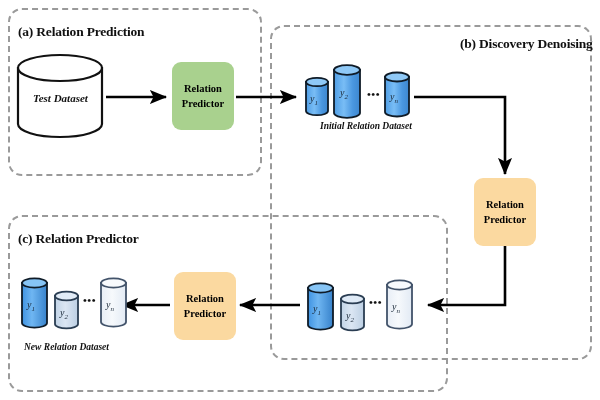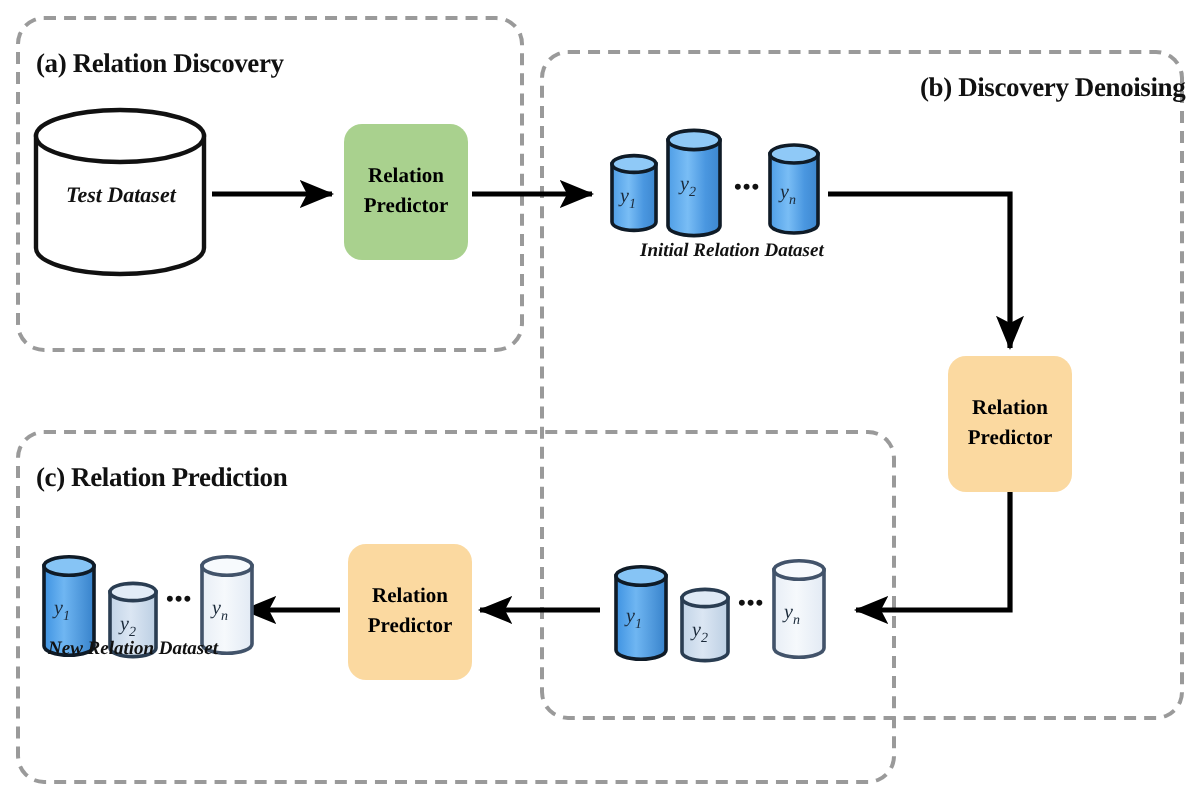--- a/index.html
+++ b/index.html
@@ -81,21 +81,21 @@
   .caption {
     position: absolute;
     font-style: italic;
     font-weight: bold;
     font-size: 9.5px;
     color: #111111;
     white-space: nowrap;
   }
   #cap-initial  { left: 297px; top: 121px; margin-left: 23px; }
   #cap-denoised { left: 292px; top: 335px; }
-  #cap-new      { left: 24px;  top: 320px; }
+  #cap-new      { left: 24px;  top: 342px; }
   #cap-test     { left: 33px;  top: 92px; font-size: 11px; }
 
   
   .ylab {
     position: absolute;
     font-style: italic;
     font-size: 10px;
     color: #1b2a3a;
     white-space: nowrap;
   }
@@ -110,23 +110,23 @@
 </style>
 </head>
 <body>
 
 <div id="canvas">
 
   <div class="panel" id="panel-a"></div>
   <div class="panel" id="panel-b"></div>
   <div class="panel" id="panel-c"></div>
 
-  <div class="panel-title" id="title-a">(a) Relation Discovery</div>
+  <div class="panel-title" id="title-a">(a) Relation Prediction</div>
   <div class="panel-title" id="title-b">(b) Discovery Denoising</div>
-  <div class="panel-title" id="title-c">(c) Relation Prediction</div>
+  <div class="panel-title" id="title-c">(c) Relation Predictor</div>
 
   <svg id="vec" viewBox="0 0 600 400">
     <defs>
       <marker id="ah" markerWidth="7" markerHeight="7" refX="6.2" refY="3" orient="auto" markerUnits="strokeWidth">
         <path d="M0,0.3 L6.6,3 L0,5.7 L1.4,3 Z" fill="#000000"></path>
       </marker>
       <linearGradient id="gblue" x1="0" y1="0" x2="1" y2="0">
         <stop offset="0%" stop-color="#4f9ee6"></stop>
         <stop offset="38%" stop-color="#79bdf5"></stop>
         <stop offset="72%" stop-color="#4a97e0"></stop>

